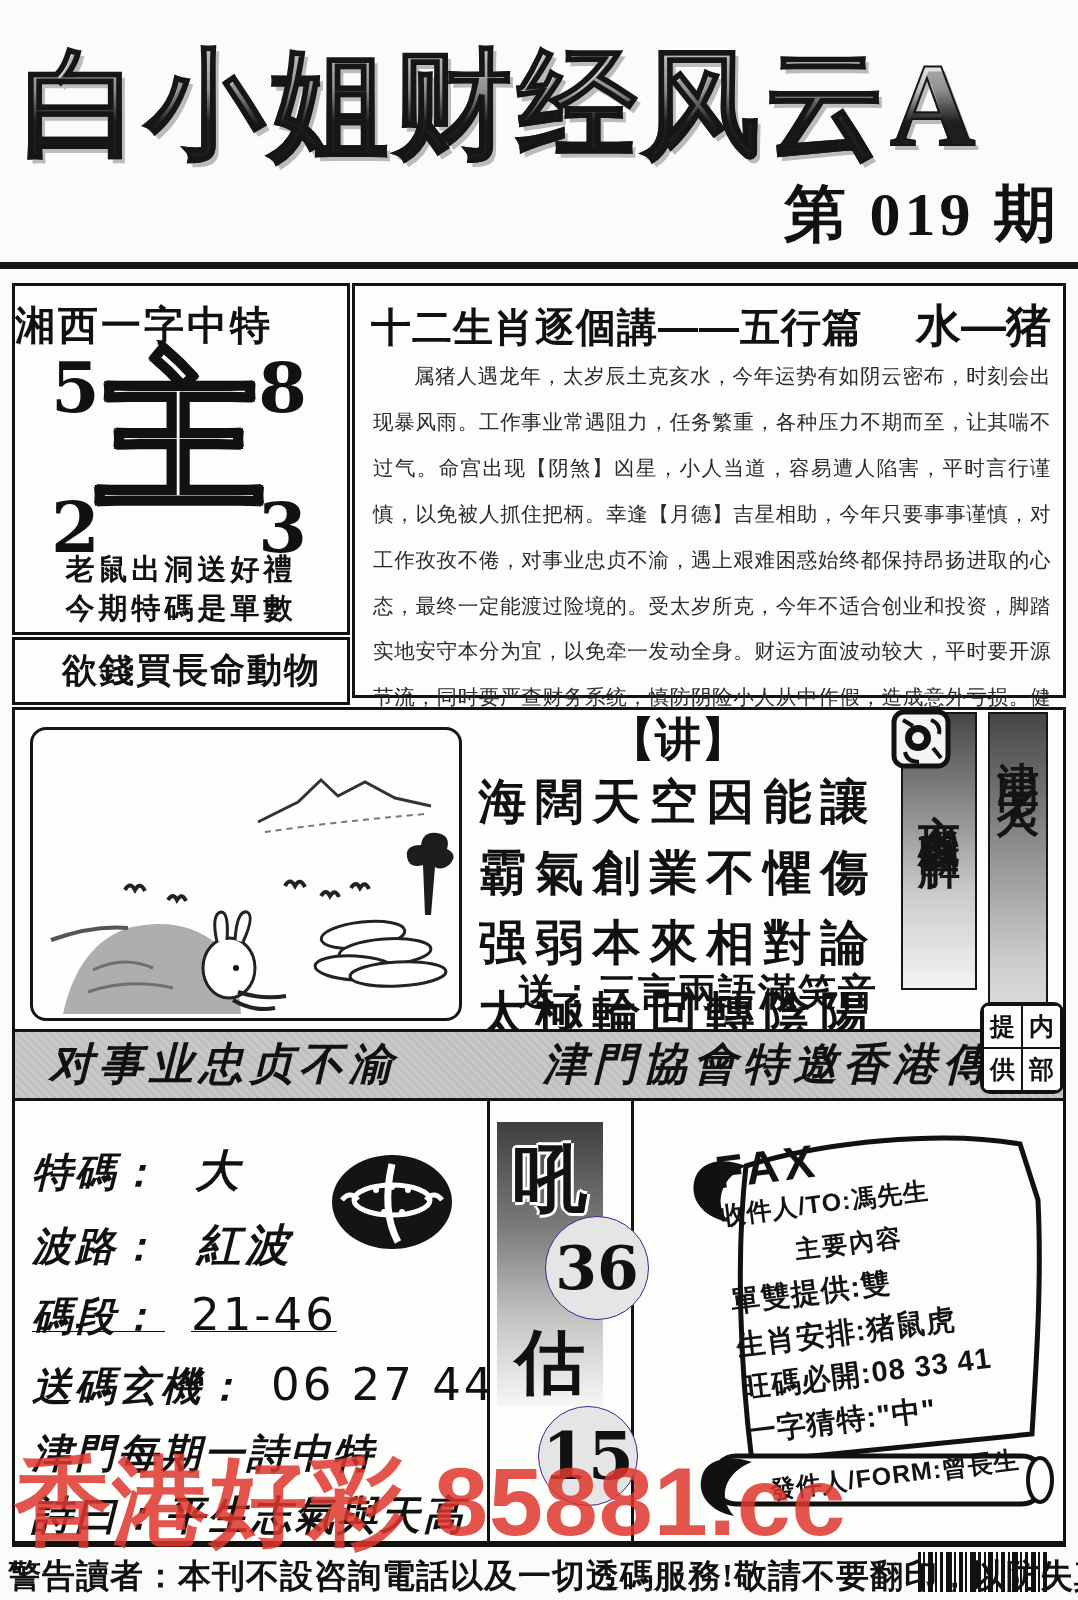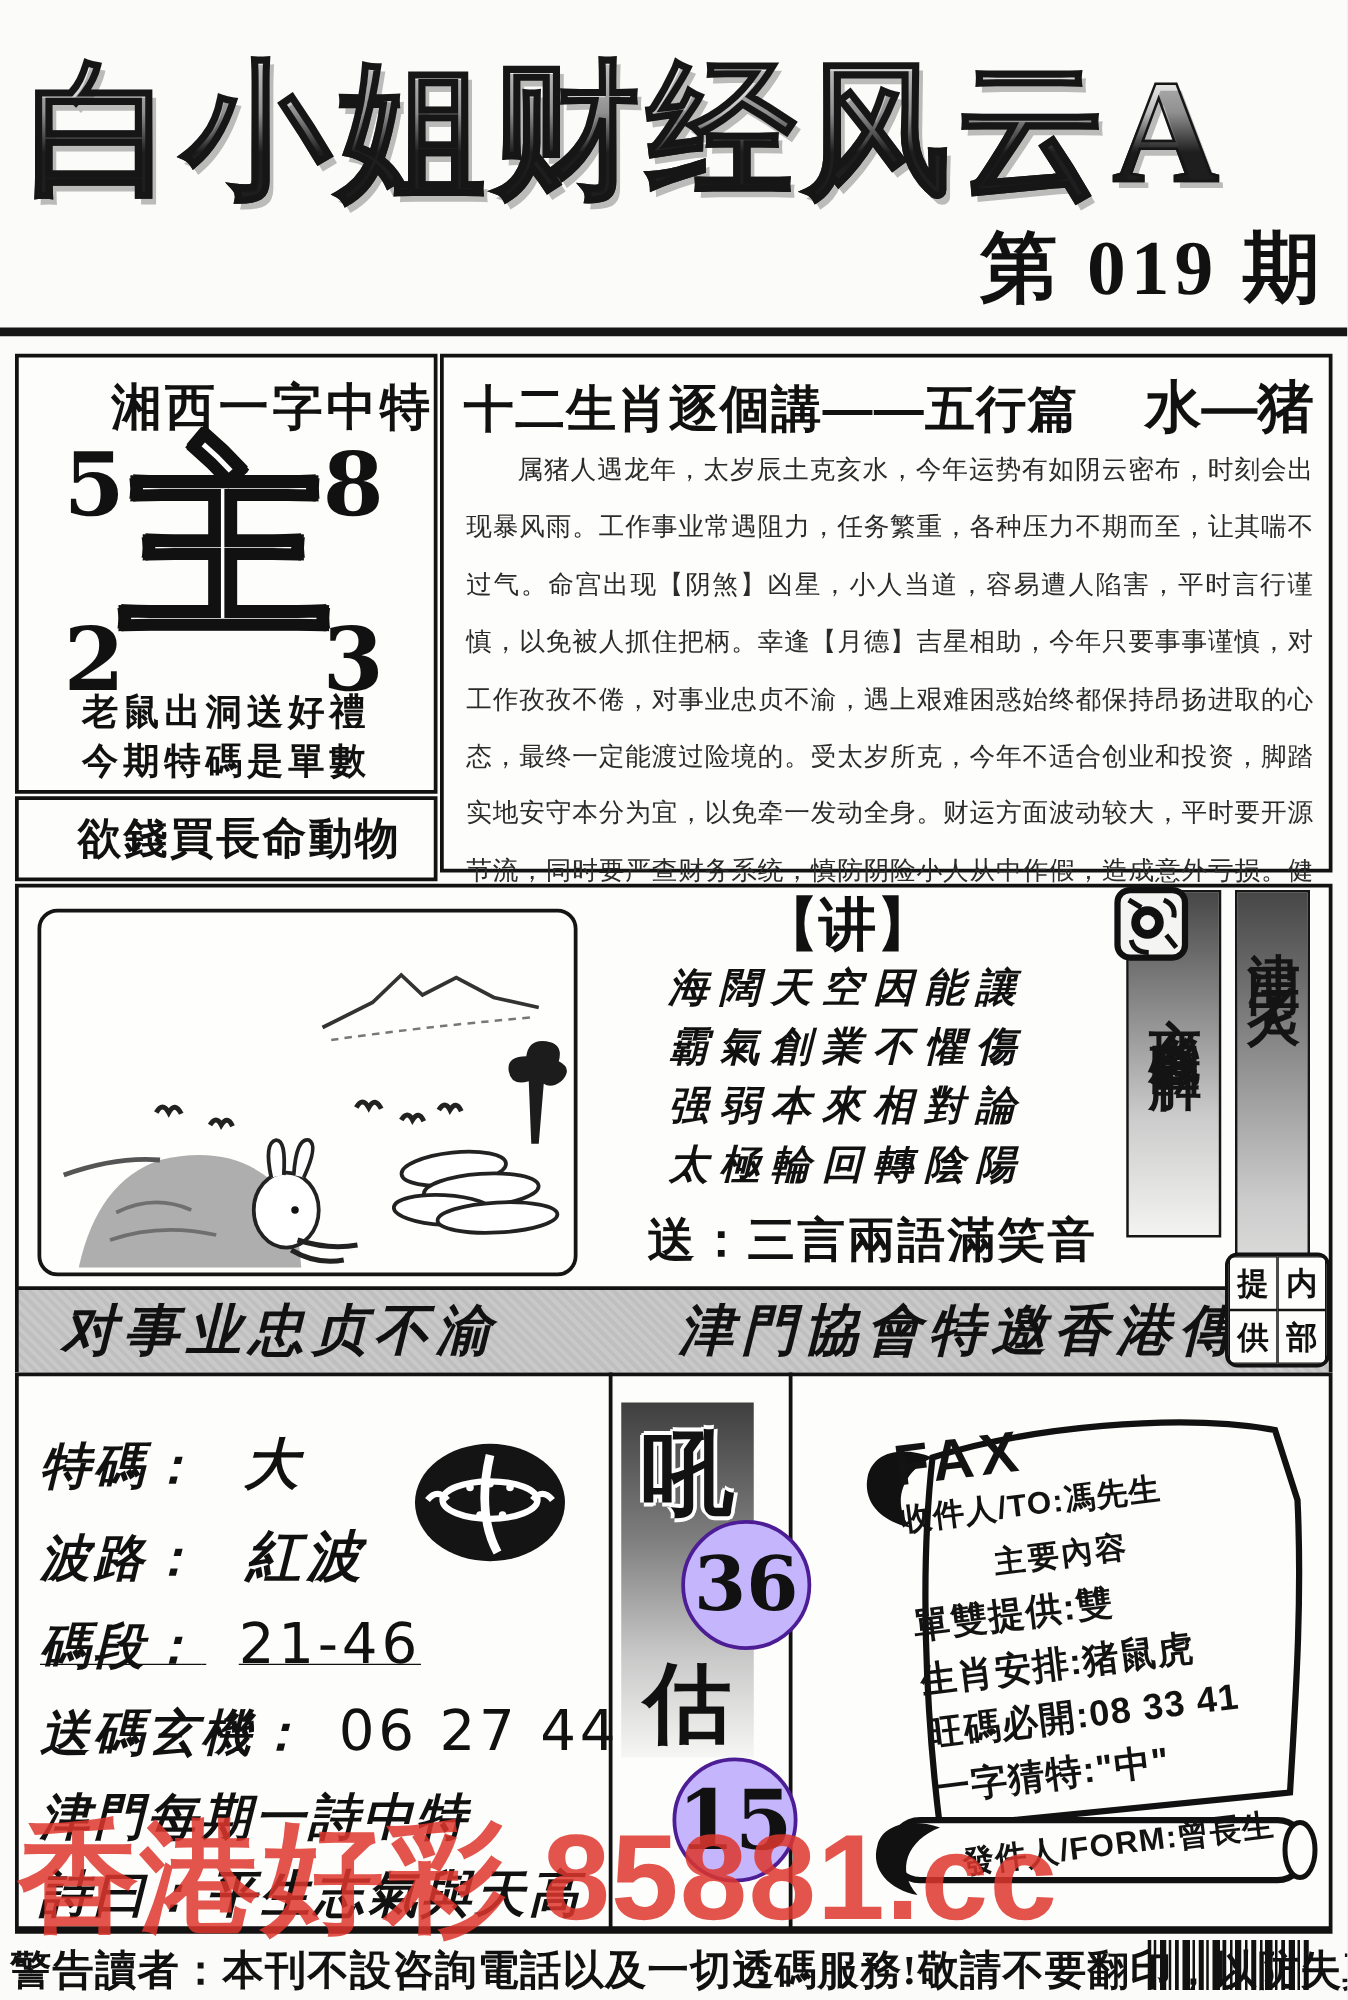--- a/index.html
+++ b/index.html
@@ -21,21 +21,21 @@
     text-shadow:4px 5px 0 rgba(40,40,40,0.30);
   }
   .issue{
     left:760px;top:172px;width:300px;text-align:right;
     font-size:62px;font-weight:700;letter-spacing:4px;white-space:nowrap;
   }
   .top-rule{left:0;top:262px;width:1078px;height:7px;background:#161616;}
 
   
   .xi-box{left:12px;top:283px;width:338px;height:352px;}
-  .xi-title{left:0;top:12px;width:100%;text-align:right;font-size:40px;font-weight:700;letter-spacing:3px;}
+  .xi-title{left:0;top:12px;width:100%;text-align:left;font-size:40px;font-weight:700;letter-spacing:3px;}
   .xi-num{font-size:70px;font-weight:700;font-family:"DejaVu Serif", serif;}
   .zhu{
     left:0;top:64px;width:100%;text-align:center;
     font-size:168px;font-weight:700;line-height:1;color:#ffffff;
     -webkit-text-stroke:4px #111;
     text-shadow:-3px 0 #111,3px 0 #111,0 -3px #111,0 3px #111,-2px -2px #111,2px 2px #111,-2px 2px #111,2px -2px #111;
   }
   .xi-line{left:0;width:100%;text-align:center;font-size:29px;font-weight:700;letter-spacing:4px;}
   .money-box{left:12px;top:637px;width:338px;height:68px;}
   .money-text{left:14px;top:0;width:320px;line-height:62px;font-size:35px;font-weight:700;letter-spacing:2px;margin-left:33px;}
@@ -48,21 +48,21 @@
   .zo-body{
     left:18px;top:68px;width:678px;font-size:20.5px;line-height:2.24;
     text-align:justify;text-indent:2em;color:#2b2b2b;letter-spacing:0.5px;
   }
 
   
   .mid-box{left:12px;top:707px;width:1054px;height:325px;}
   .pic-box{left:30px;top:727px;width:426px;height:288px;border:3px solid #151515;border-radius:16px;background:#fefefc;overflow:hidden;}
   .poem-wrap{left:468px;top:712px;width:420px;text-align:center;}
   .poem-title{font-size:46px;font-weight:700;line-height:1.2;}
-  .poem-line{font-size:32px;font-weight:600;letter-spacing:9px;line-height:1.47;white-space:nowrap;font-style:italic;}
+  .poem-line{font-size:48px;font-weight:600;letter-spacing:9px;line-height:1.47;white-space:nowrap;}
   .gift-line{left:478px;top:967px;width:440px;text-align:center;font-size:38px;font-weight:700;letter-spacing:2px;white-space:nowrap;}
 
   .vstrip{
     background:linear-gradient(180deg,#474747 0%,#8b8b8b 34%,#cccccc 66%,#f3f3f1 100%);
     border:2px solid #161616;box-sizing:border-box;text-align:center;
   }
   .vtext{
     writing-mode:vertical-rl;text-orientation:upright;
     font-size:42px;font-weight:700;letter-spacing:12px;color:#141414;
     margin:0 auto;
@@ -100,21 +100,21 @@
     background:linear-gradient(180deg,#3f3f3f 0%,#7d7d7d 38%,#c6c6c6 70%,#f6f6f4 100%);
     z-index:2;
   }
   .roar{
     left:497px;top:1130px;width:106px;text-align:center;z-index:3;
     font-size:74px;font-weight:700;color:#121212;
     text-shadow:-3px 0 #fff,3px 0 #fff,0 -3px #fff,0 3px #fff,-2px -2px #fff,2px 2px #fff;
   }
   .gu{left:500px;top:1316px;width:100px;text-align:center;font-size:70px;font-weight:700;z-index:3;}
   .circ{
-    border:3px solid #4c1d95;border-radius:50%;background:#c4b5fd;z-index:4;
+    border:1px solid #4c1d95;border-radius:50%;background:#e5e5e5;z-index:4;
     display:flex;align-items:center;justify-content:center;
     font-family:"DejaVu Serif", serif;font-weight:700;box-sizing:border-box;
   }
   .circ36{left:545px;top:1216px;width:104px;height:104px;font-size:60px;}
   .circ15{left:538px;top:1406px;width:100px;height:100px;font-size:66px;}
 
   .fax-art{left:642px;top:1104px;width:420px;height:436px;z-index:2;}
   .fax-text{
     left:712px;top:1146px;width:330px;z-index:3;
     transform:rotate(-7deg);transform-origin:top left;

